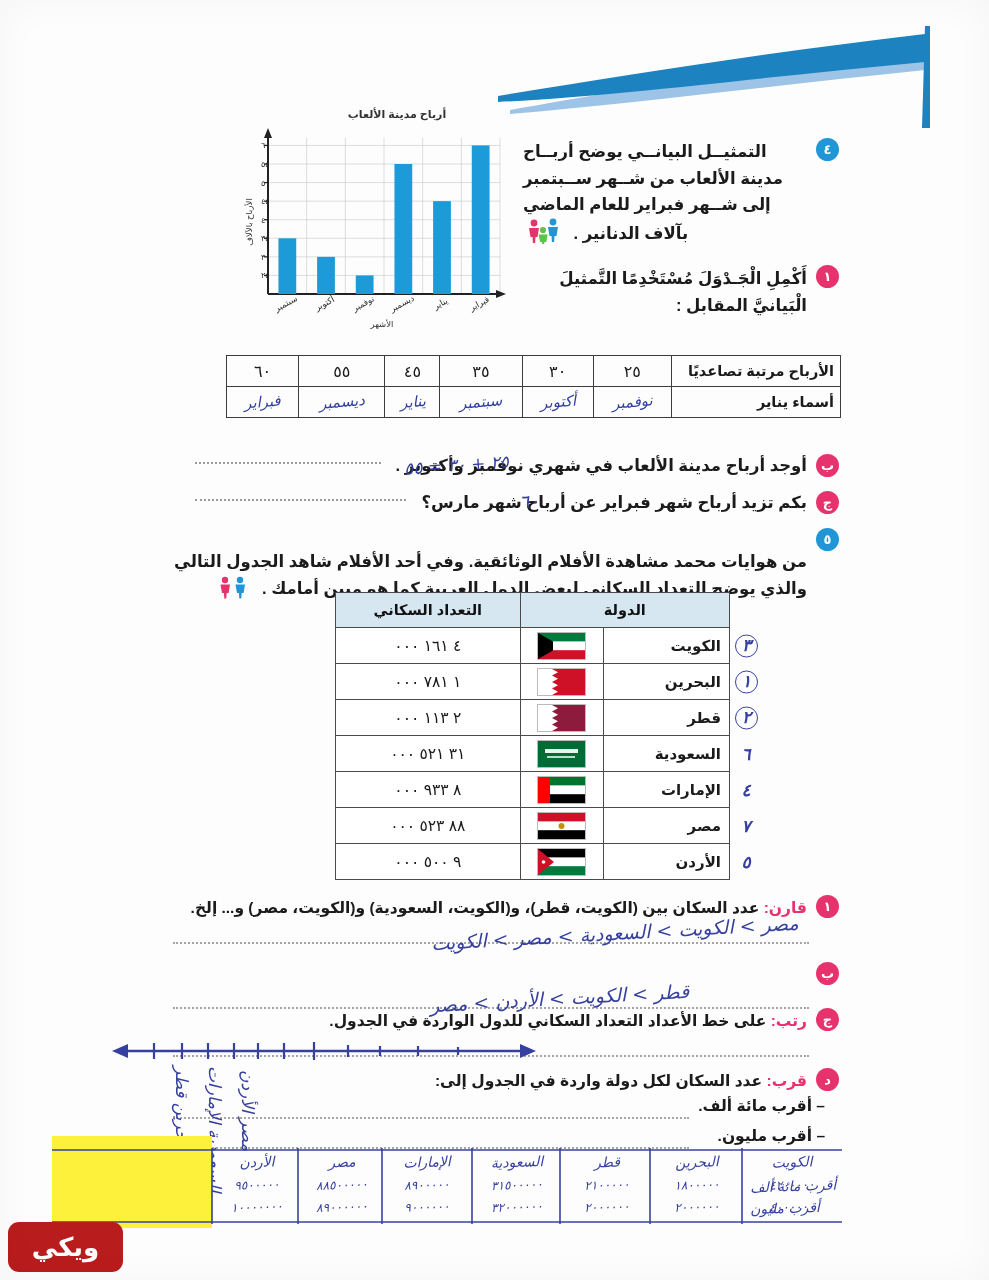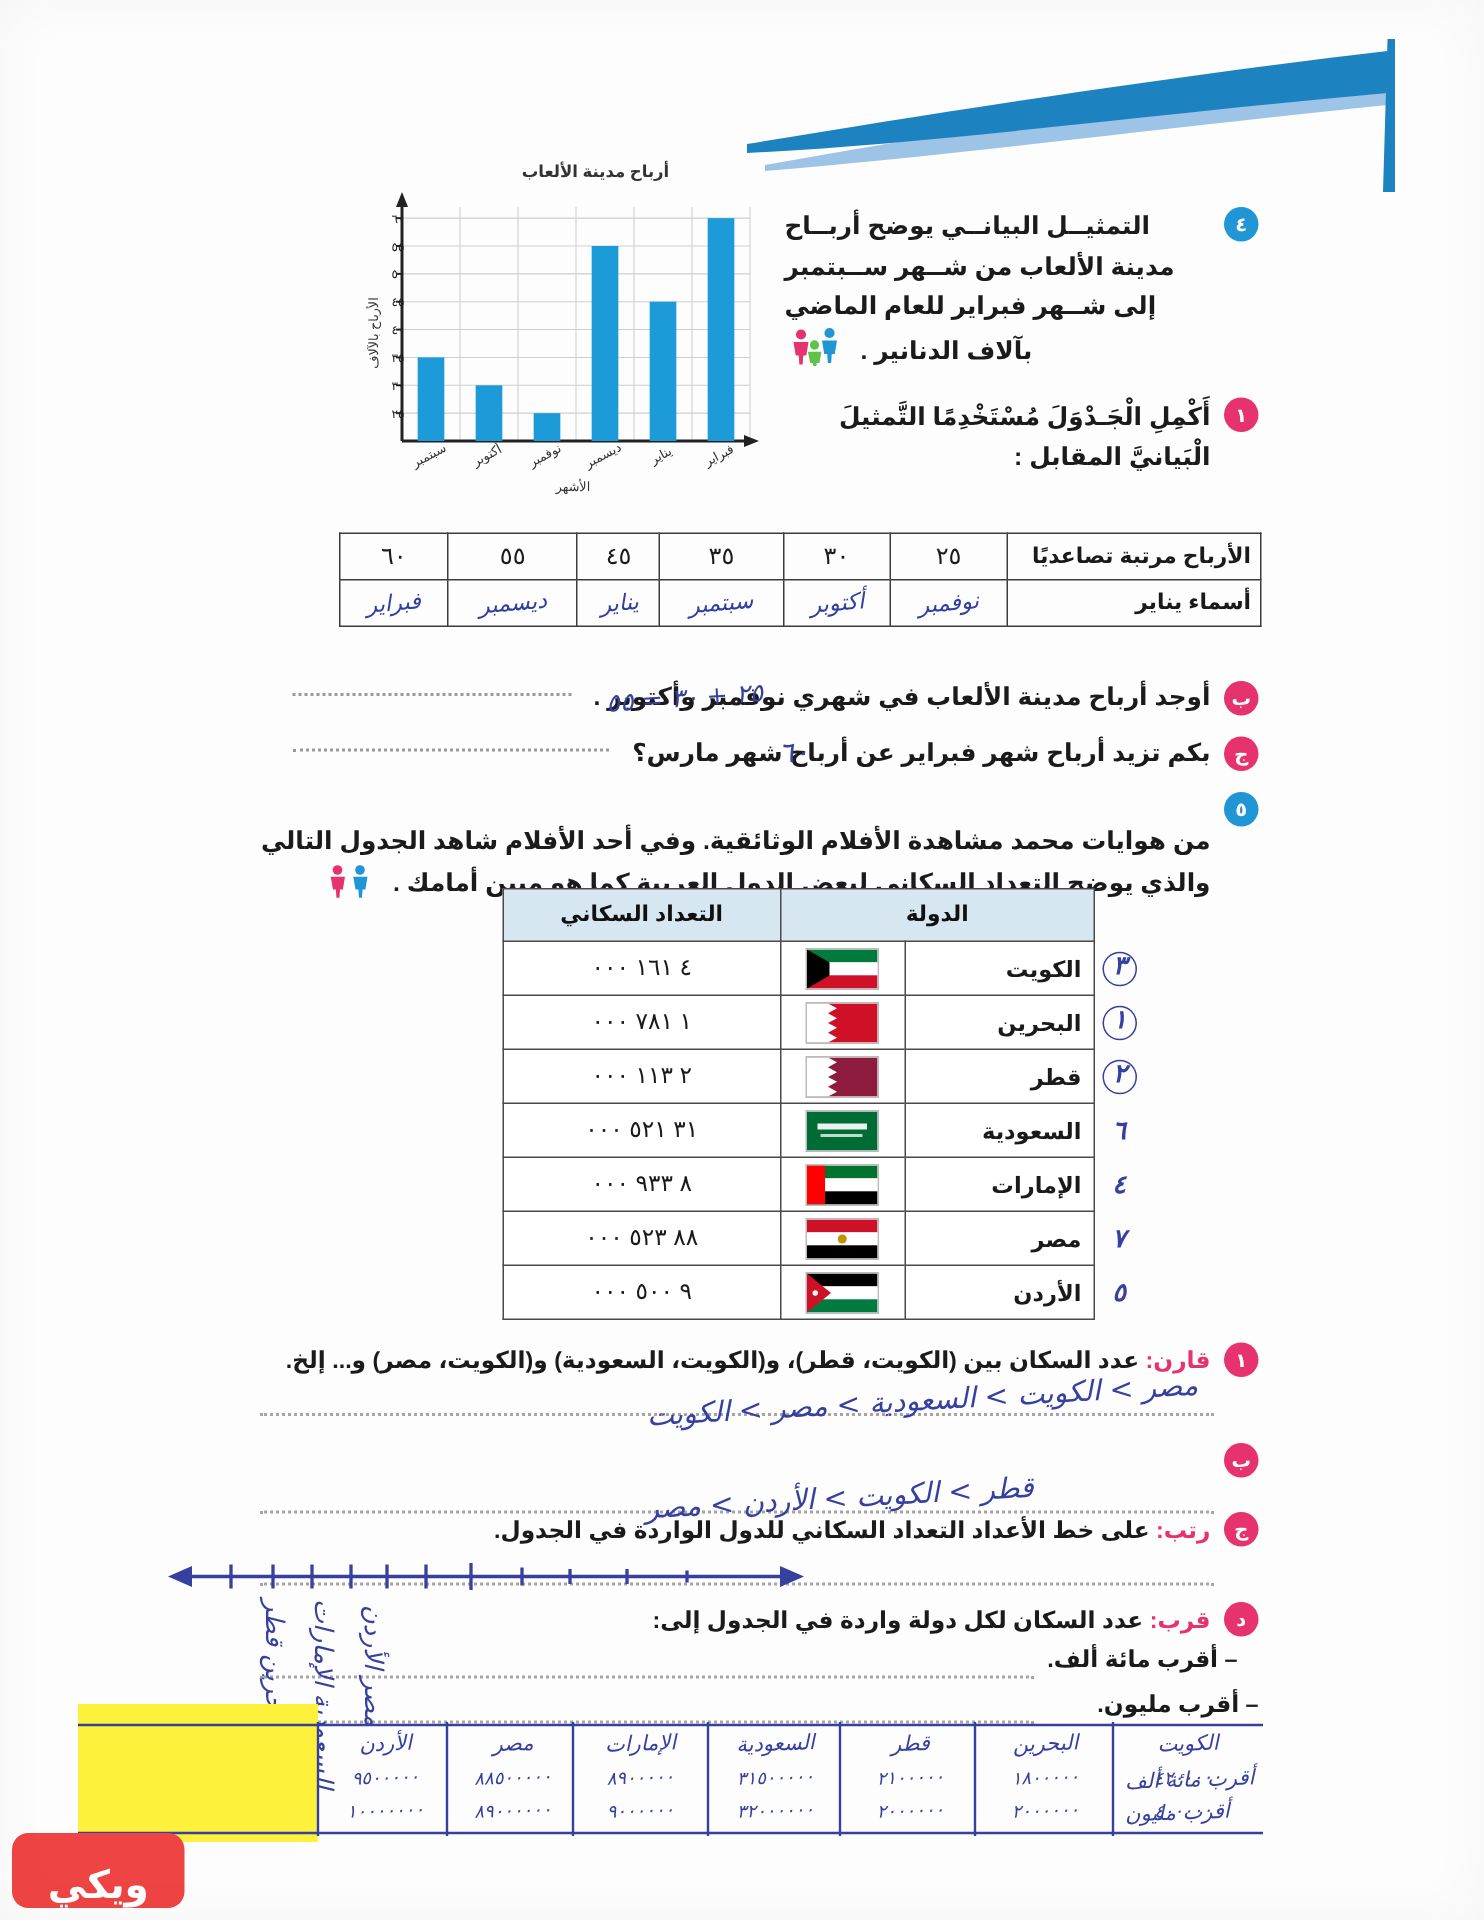--- a/index.html
+++ b/index.html
@@ -110,21 +110,21 @@
   }
 
   
   .hw-table{position:absolute;left:52px;top:1148px;width:790px;height:78px;}
   .hl{position:absolute;left:52px;top:1136px;width:160px;height:92px;background:#fdf13c;}
   .hw-txt{position:absolute;color:#36409e;font-family:"DejaVu Serif",serif;
     font-style:italic;font-size:14px;white-space:nowrap;transform:rotate(-2deg);}
 
   
   .wiki{position:absolute;left:8px;top:1222px;width:115px;height:50px;
-    background:#ef4444;border-radius:11px;display:flex;align-items:flex-end;
+    background:#b91c1c;border-radius:11px;display:flex;align-items:center;
     justify-content:center;gap:4px;}
   .wiki-txt{color:#fff;font-size:26px;font-weight:bold;letter-spacing:-1px;}
 </style>
 </head>
 <body>
 
 <div class="page">
 
   <div class="swoosh-wrap">
     <svg width="460" height="110" viewBox="0 0 460 110">
@@ -421,21 +421,21 @@
   <div class="qbot" style="top:1068px;">
     <div class="q-row">
       <span class="bullet pink">د</span>
       <div class="q-text">
         <span class="kw">قرب:</span><span> عدد السكان لكل دولة واردة في الجدول إلى:</span>
       </div>
     </div>
     <div style="position:relative;height:62px;margin-top:4px;">
       <div style="position:absolute;right:14px;top:0;font-size:15.5px;font-weight:bold;">– أقرب مائة ألف.</div>
       <div class="ansline" style="top:20px;left:4px;right:150px;"></div>
-      <div style="position:absolute;right:0;top:30px;font-size:15.5px;font-weight:bold;">– أقرب مليون.</div>
+      <div style="position:absolute;right:14px;top:30px;font-size:15.5px;font-weight:bold;">– أقرب مليون.</div>
       <div class="ansline" style="top:50px;left:4px;right:150px;"></div>
     </div>
   </div>
 
   <div class="vert-scribble" style="left:172px;top:1066px;">الكويت البحرين قطر</div>
   <div class="vert-scribble" style="left:205px;top:1066px;">السعودية الإمارات</div>
   <div class="vert-scribble" style="left:238px;top:1070px;">مصر الأردن</div>
 
   <div class="hl"></div>
   <div class="hw-table">

